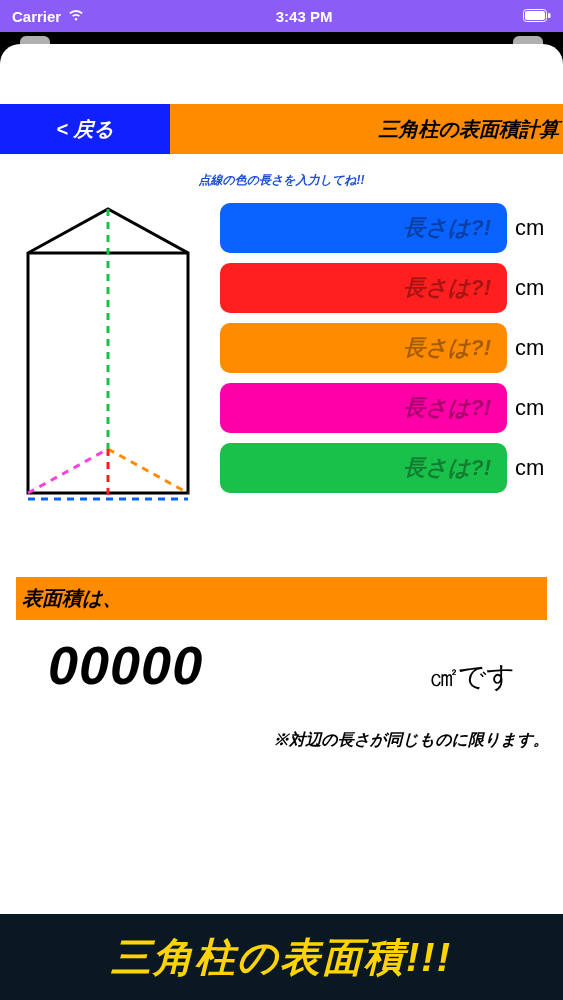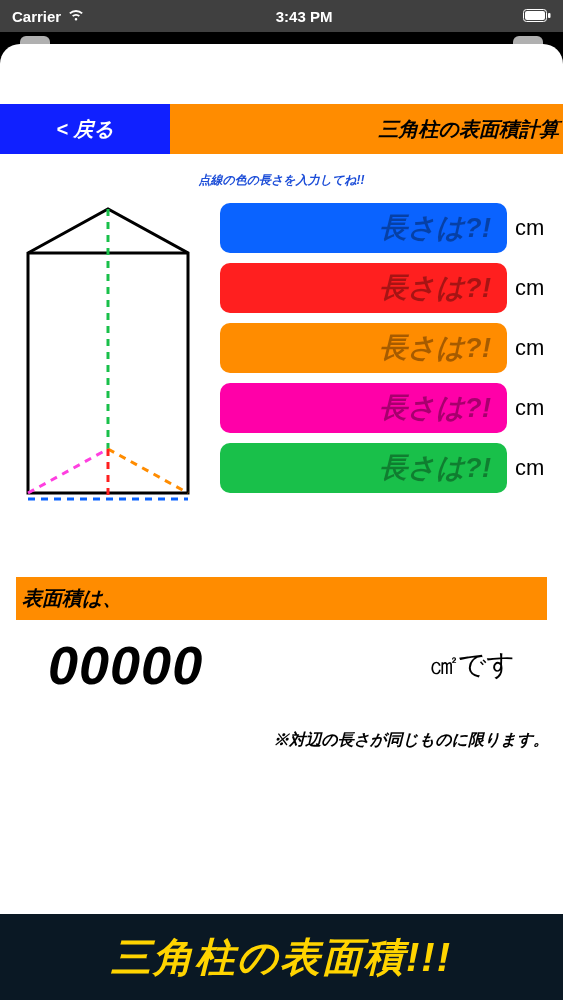--- a/index.html
+++ b/index.html
@@ -6,21 +6,21 @@
   body {
     width: 563px;
     height: 1000px;
     background: #000;
     font-family: -apple-system, "Hiragino Sans", sans-serif;
     overflow: hidden;
     position: relative;
   }
   .status-bar {
     height: 32px;
-    background: #404040;
+    background: #8b5cf6;
     color: #fff;
     display: flex;
     justify-content: space-between;
     align-items: center;
     padding: 0 12px;
     font-size: 15px;
     font-weight: 600;
   }
   .status-left { display: flex; align-items: center; gap: 6px; }
   .status-right { display: flex; align-items: center; gap: 6px; }
@@ -108,21 +108,21 @@
     gap: 8px;
   }
   .len-field {
     flex: 1;
     height: 50px;
     border-radius: 10px;
     display: flex;
     align-items: center;
     justify-content: flex-end;
     padding: 0 16px;
-    font-size: 28px;
+    font-size: 22px;
     font-weight: 800;
     font-style: italic;
   }
   .f-blue   { background: #0a63ff; color: rgba(0,0,0,0.35); }
   .f-red    { background: #ff1f1f; color: rgba(0,0,0,0.35); }
   .f-orange { background: #ff8c00; color: rgba(0,0,0,0.35); }
   .f-pink   { background: #ff00a8; color: rgba(0,0,0,0.35); }
   .f-green  { background: #19c04a; color: rgba(0,0,0,0.35); }
   .unit-cm {
     width: 40px;
@@ -134,21 +134,21 @@
     background: #ff8c00;
     color: #000;
     font-style: italic;
     font-weight: 900;
     font-size: 20px;
     padding: 8px 6px;
     margin: 64px 16px 0 16px;
   }
   .result-row {
     display: flex;
-    align-items: center;
+    align-items: flex-end;
     justify-content: space-between;
     padding: 14px 48px 0 48px;
   }
   .result-val {
     font-size: 54px;
     font-weight: 900;
     font-style: italic;
     letter-spacing: 1px;
     color: #000;
   }

